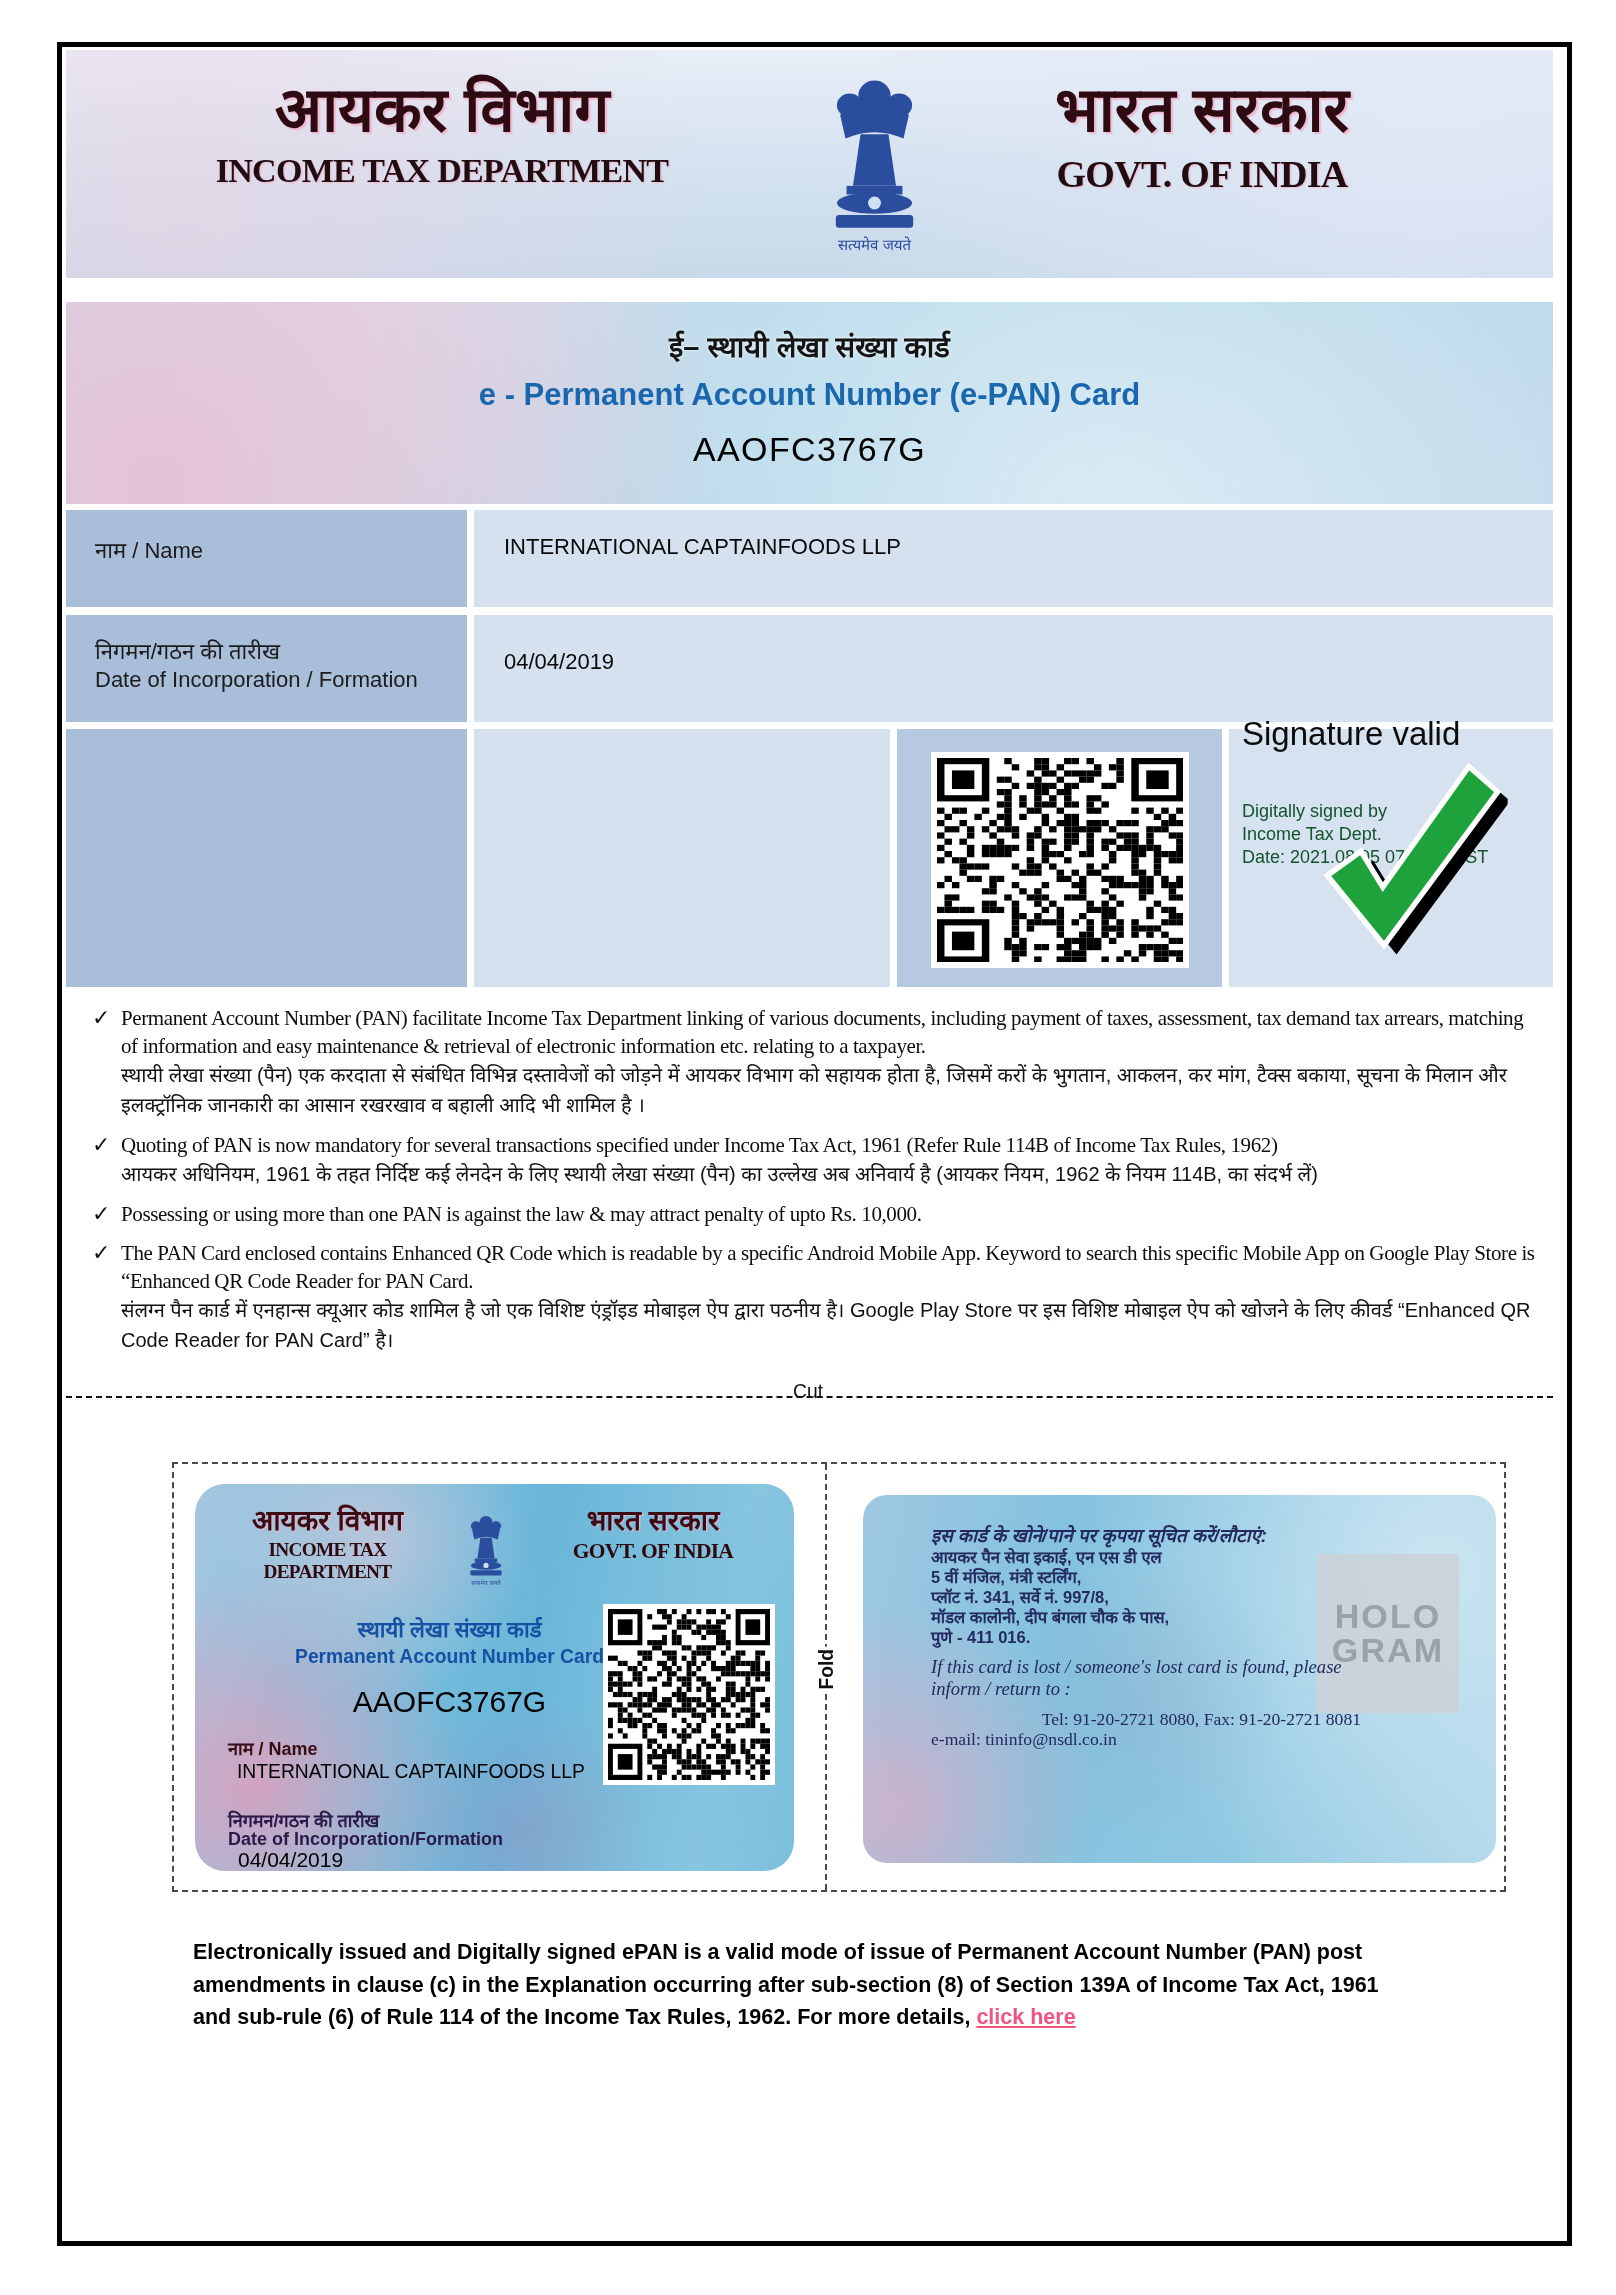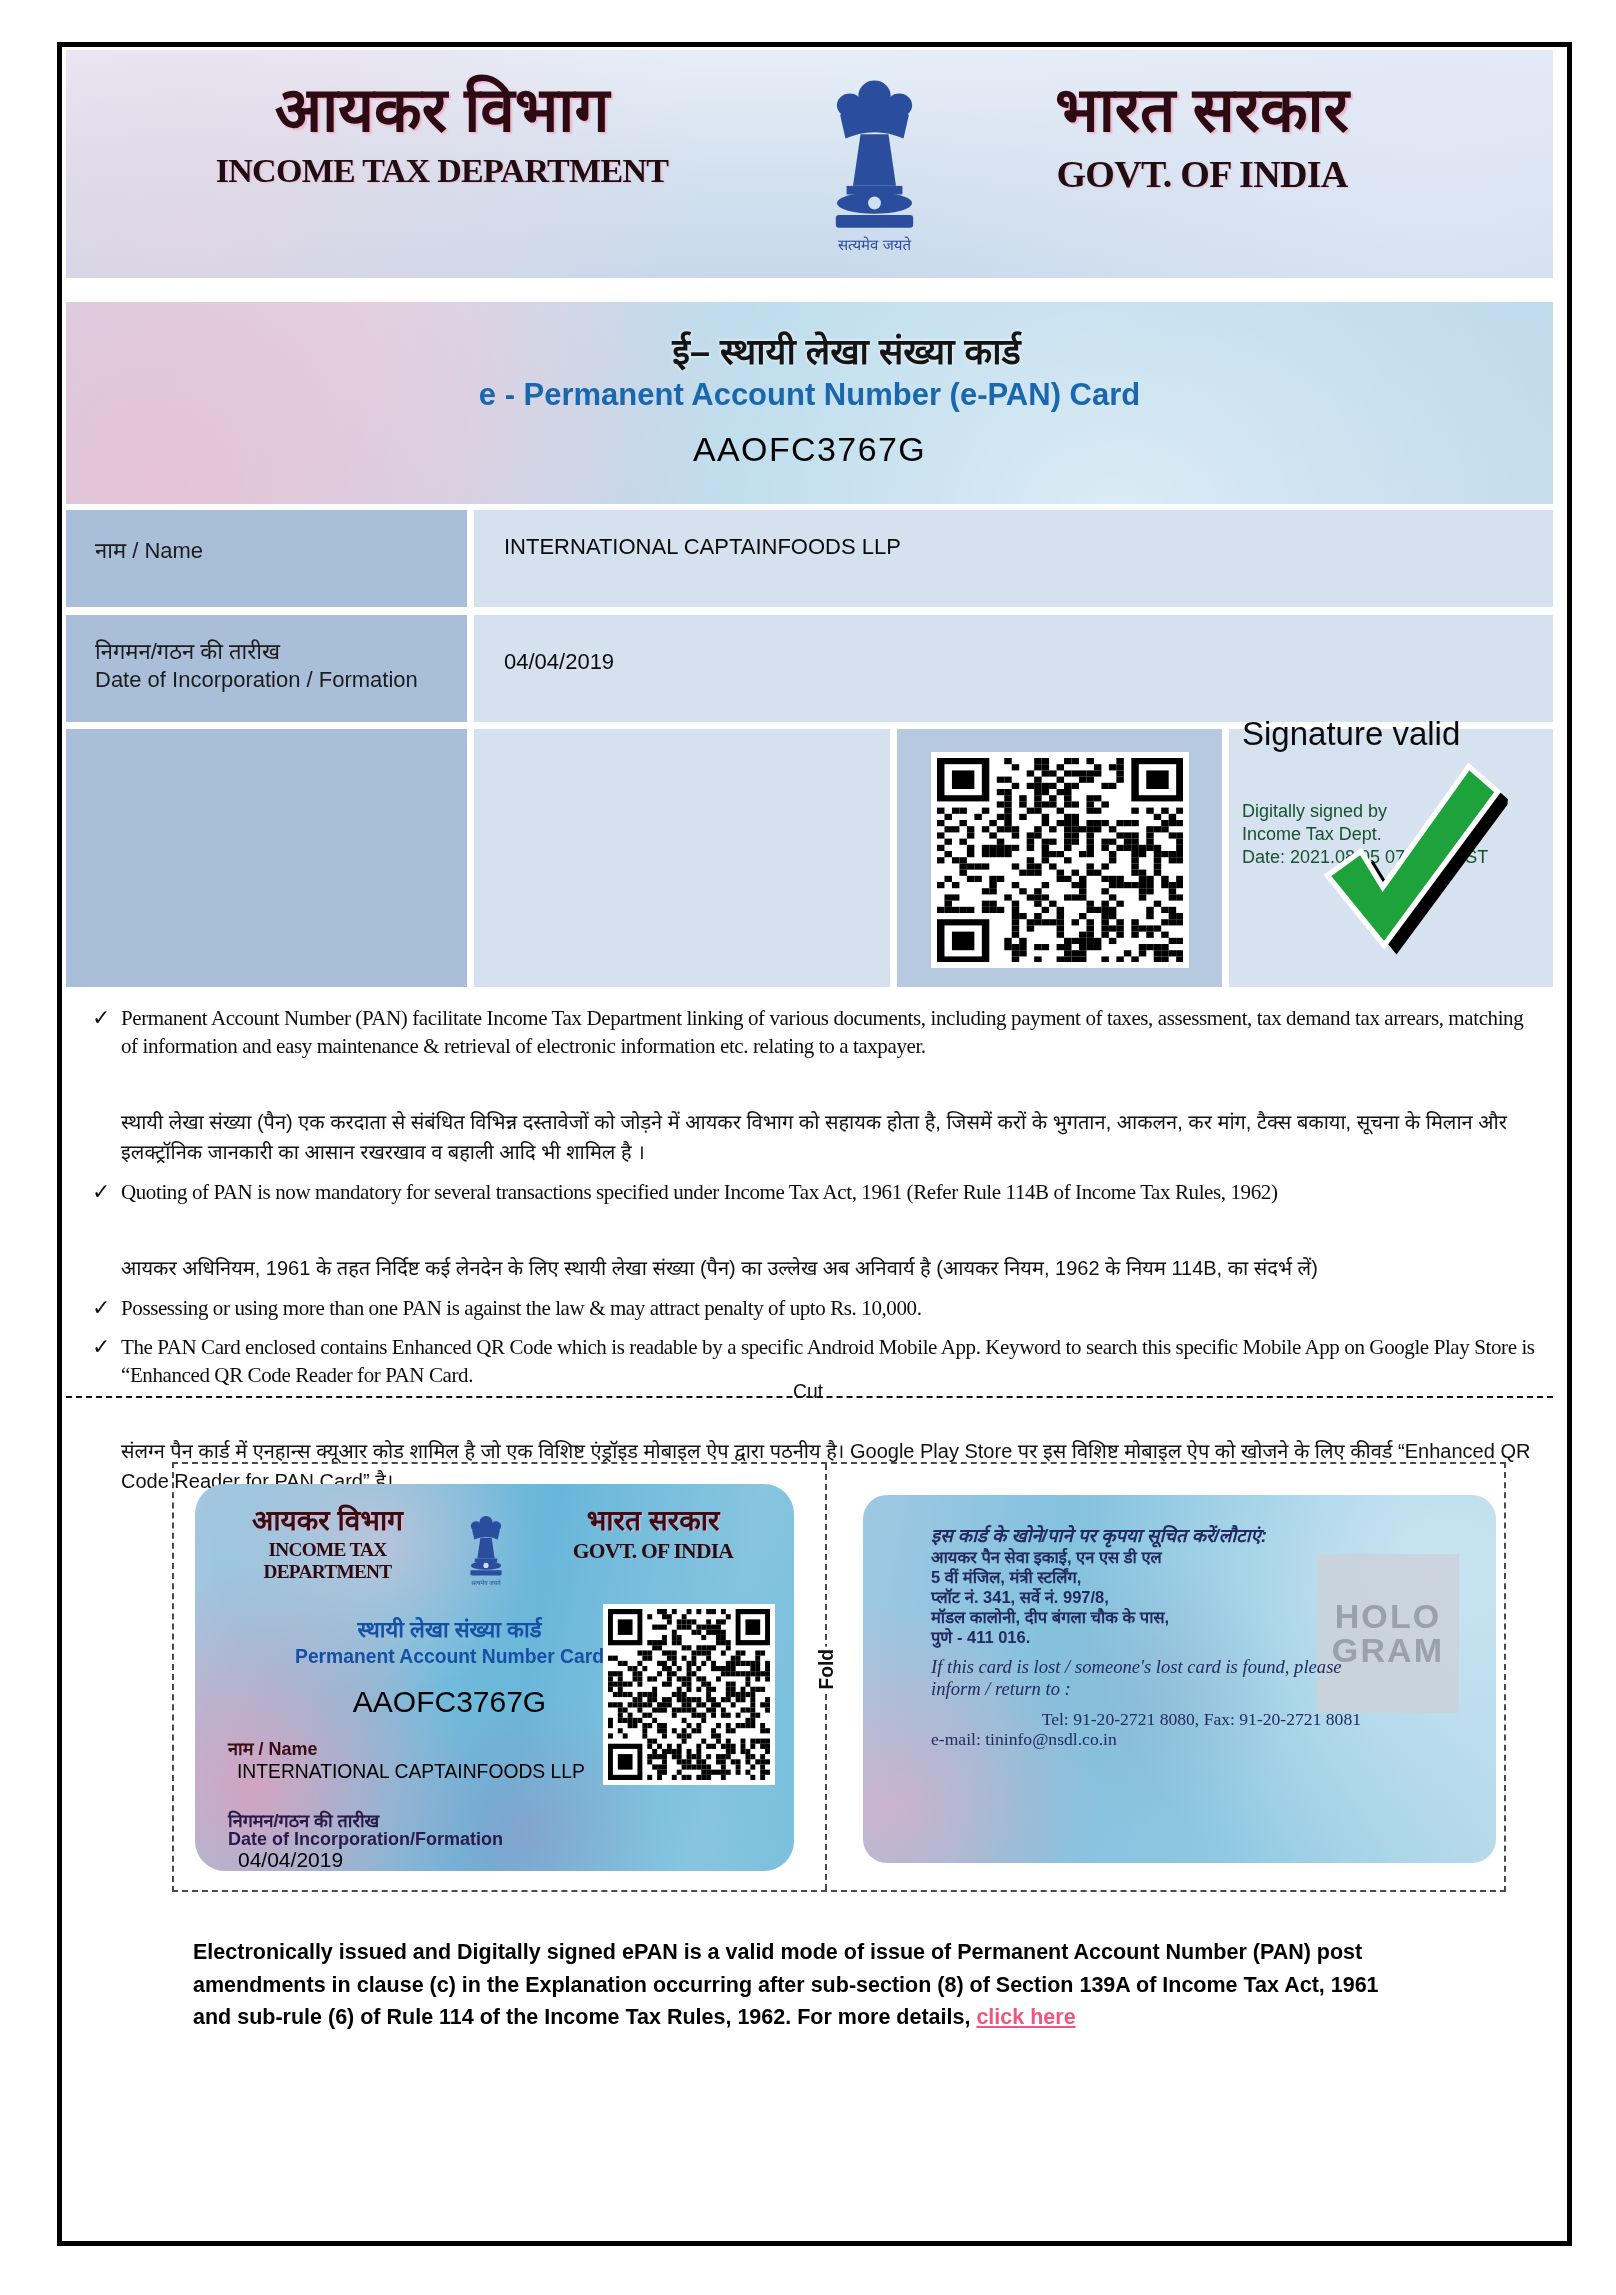--- a/index.html
+++ b/index.html
@@ -22,22 +22,22 @@
   .govt-block .en-big{font-size:38px;}
   .emblem{position:absolute;left:744px;top:21.5px;width:129px;height:188px;}
 
   
   .title-band{position:absolute;left:66px;top:302px;width:1487px;height:202px;
     background:
       radial-gradient(circle at 6% 90%, rgba(233,189,210,.85), transparent 40%),
       radial-gradient(circle at 20% 10%, rgba(240,222,233,.6), transparent 35%),
       radial-gradient(circle at 70% 110%, rgba(255,255,255,.5), transparent 45%),
       linear-gradient(120deg,#cadcec 0%,#badbec 40%,#b6d8ea 70%,#c4dcec 100%);}
-  .epan-hi{position:absolute;left:0;top:24px;width:100%;text-align:center;font-size:36px;font-weight:bold;color:#141414;
-           text-shadow:0 0 3.6px rgba(255,255,255,.9);padding-left:37px;}
+  .epan-hi{position:absolute;left:0;top:24px;width:100%;text-align:center;font-size:29px;font-weight:bold;color:#141414;
+           text-shadow:0 0 3.6px rgba(255,255,255,.9);}
   .epan-en{position:absolute;left:0;top:75px;width:100%;text-align:center;font-size:31px;font-weight:bold;color:#1a67ae;}
   .epan-number{position:absolute;left:0;top:128px;width:100%;text-align:center;font-size:34px;color:#000;letter-spacing:1.4px;}
 
   
   .cell{position:absolute;}
   .cell-label{background:#a9bed9;}
   .cell-value{background:#d6e1ef;}
   .cell-qr{background:#b6c9e1;}
   .cell-sig{background:#d7e2f0;}
   .field-label{position:absolute;left:29px;font-size:22px;color:#1c1c1c;}
@@ -49,21 +49,21 @@
   .sig-valid{position:absolute;left:1242px;top:715px;width:308px;font-size:33px;color:#0b0b0b;}
   .sig-lines{position:absolute;left:1242px;top:800px;font-size:18px;line-height:23px;color:#14532d;}
   .check-mark{position:absolute;left:1286px;top:737px;width:219px;height:226px;transform:rotate(3deg);}
 
   
   .bullets{position:absolute;left:92px;top:1004px;width:1446px;}
   .bullet{display:flex;margin-bottom:10.7px;}
   .tick{font-family:"Liberation Serif",serif;font-size:22px;color:#111;width:29px;flex:0 0 29px;line-height:1.3;}
   .bullet-text{flex:1;}
   .b-en{font-family:"Liberation Serif",serif;font-size:21px;letter-spacing:-0.4px;line-height:1.34;color:#0d0d0d;}
-  .b-hi{font-size:20px;line-height:1.5;color:#111;margin-top:47px;}
+  .b-hi{font-size:20px;line-height:1.5;color:#111;}
 
   
   .cut-line{position:absolute;left:66px;top:1396px;width:1487px;border-top:2.9px dashed #111;}
   .cut-label{position:absolute;left:50%;top:1381px;transform:translateX(-50%);font-size:19.3px;color:#111;}
 
   
   .cards-dash{position:absolute;left:172px;top:1462px;width:1334px;height:430px;border:2.1px dashed #4a4a4a;box-sizing:border-box;}
   .fold-line{position:absolute;left:825px;top:1464px;height:426px;border-left:2.1px dashed #4a4a4a;}
   .fold-label{position:absolute;left:805px;top:1651px;transform:rotate(-90deg);transform-origin:center;
               font-size:19.3px;font-weight:bold;color:#111;background:#fff;padding:7.2px 2.1px;}

